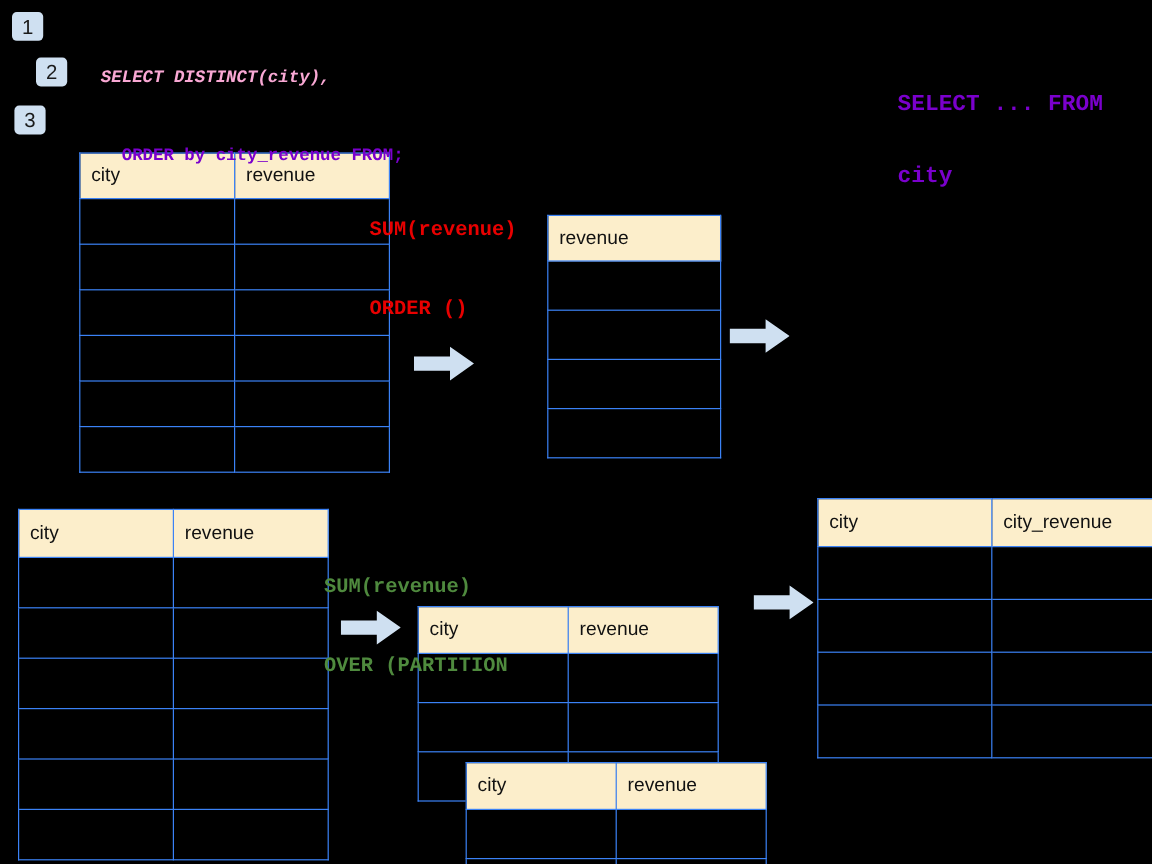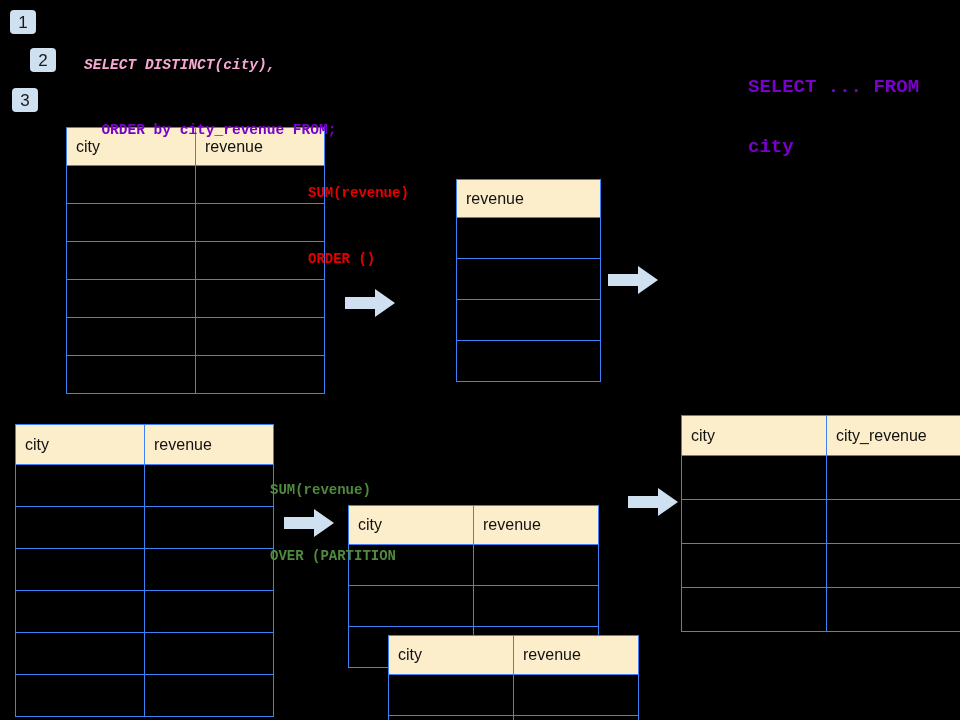--- a/index.html
+++ b/index.html
@@ -36,21 +36,21 @@
     white-space:pre;
     letter-spacing:0px;
     z-index:30;
   }
   .code-line{white-space:pre;}
 
   
   .annot{
     position:absolute;
     font-family:"Liberation Mono","DejaVu Sans Mono",monospace;
-    font-size:14px;
+    font-size:17px;
     font-weight:bold;
     line-height:22px;
     white-space:pre;
     z-index:30;
   }
 
   
   .tbl{
     position:absolute;
     border-collapse:collapse;

